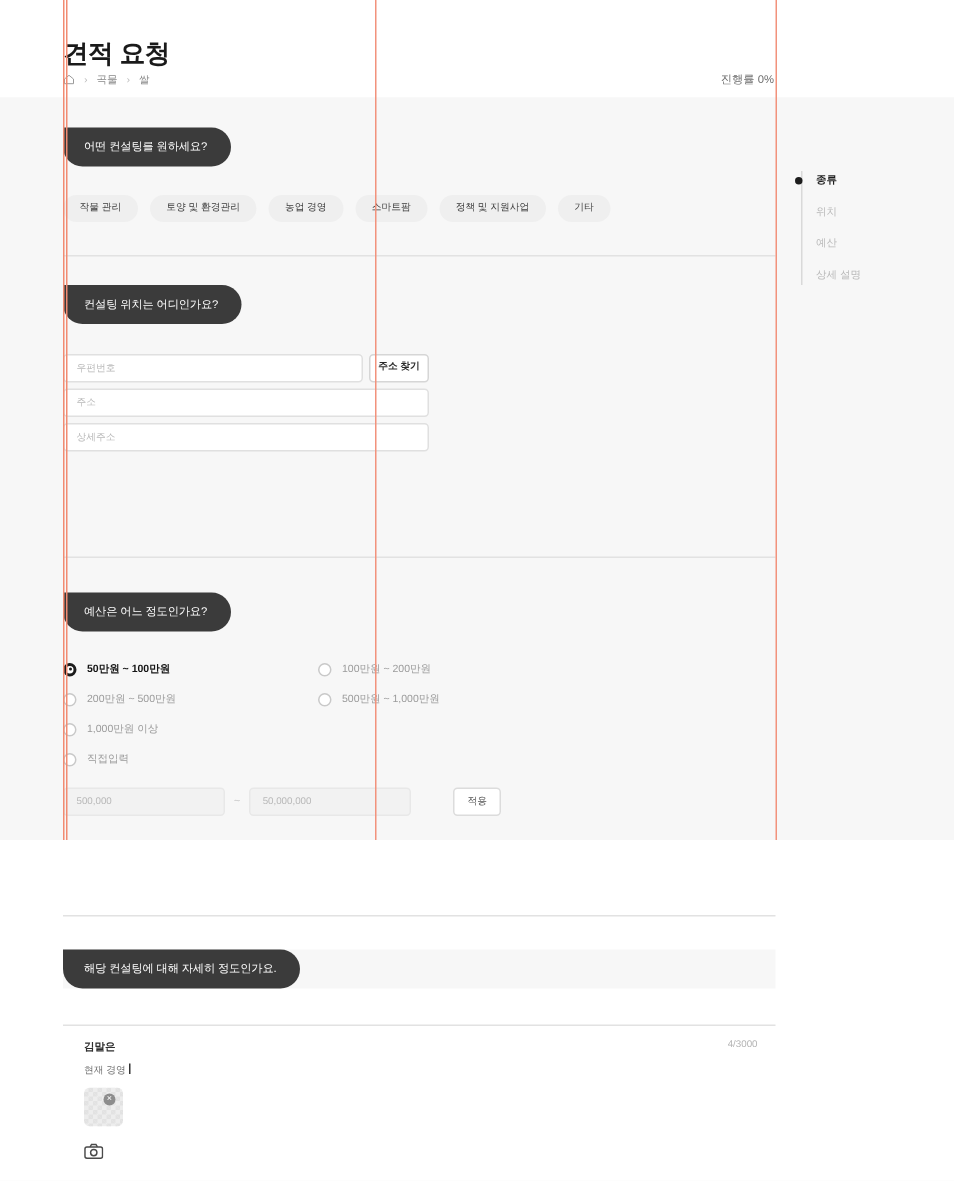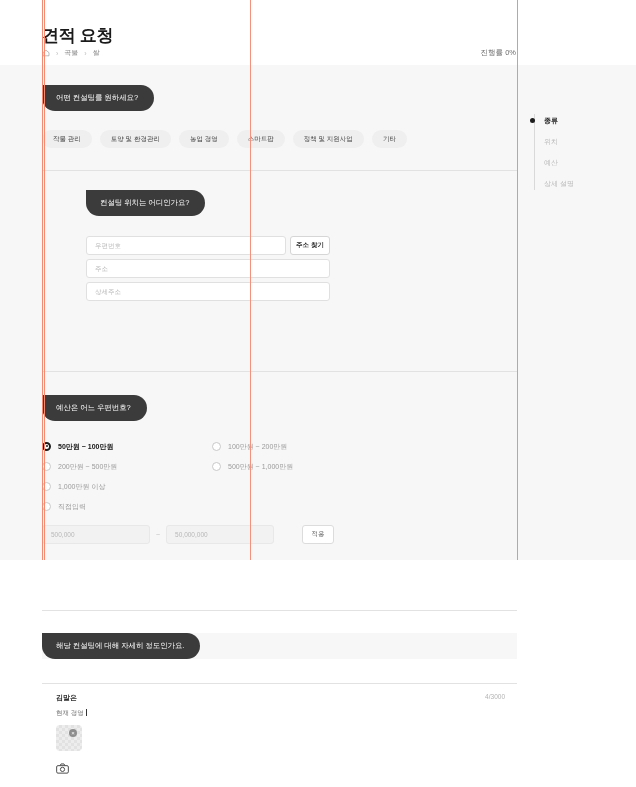--- a/index.html
+++ b/index.html
@@ -350,37 +350,37 @@
         <button class="chip">토양 및 환경관리</button>
         <button class="chip">농업 경영</button>
         <button class="chip">스마트팜</button>
         <button class="chip">정책 및 지원사업</button>
         <button class="chip">기타</button>
       </div>
     </div>
 
     <div class="sec-divider" style="top:105px;"></div>
 
-    <div class="section" style="top:125px;padding-left:44px;">
+    <div class="section" style="top:125px;">
       <div class="bubble">컨설팅 위치는 어디인가요?</div>
 
       <div class="row-zip" style="margin-top:20px;">
         <input class="field zip-input" type="text" placeholder="우편번호" style="">
         <button class="addr-find-btn">주소 찾기</button>
       </div>
 
       <input class="field addr-input" style="margin-top: 4px;" type="text" placeholder="주소">
 
       <input class="field detail-input" style="margin-top: 4px;" type="text" placeholder="상세주소">
     </div>
 
     <div class="sec-divider" style="top:306px;"></div>
 
     <div class="section" style="top:330px;">
-      <div class="bubble">예산은 어느 우편번호?</div>
+      <div class="bubble">예산은 어느 정도인가요?</div>
 
       <div class="radio-grid" style="margin-top:21px;">
         <label class="radio-opt selected">
           <span class="radio-mark"></span>
           <span class="radio-label">50만원 ~ 100만원</span>
         </label>
         <label class="radio-opt">
           <span class="radio-mark"></span>
           <span class="radio-label">100만원 ~ 200만원</span>
         </label>

